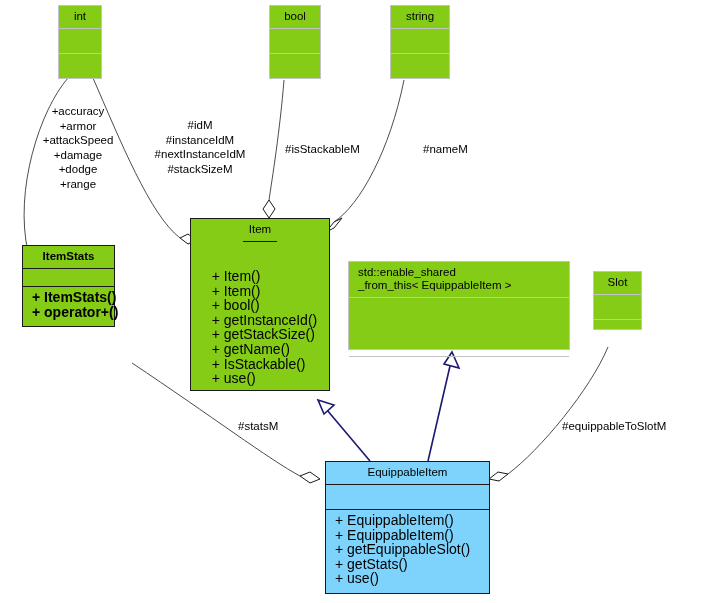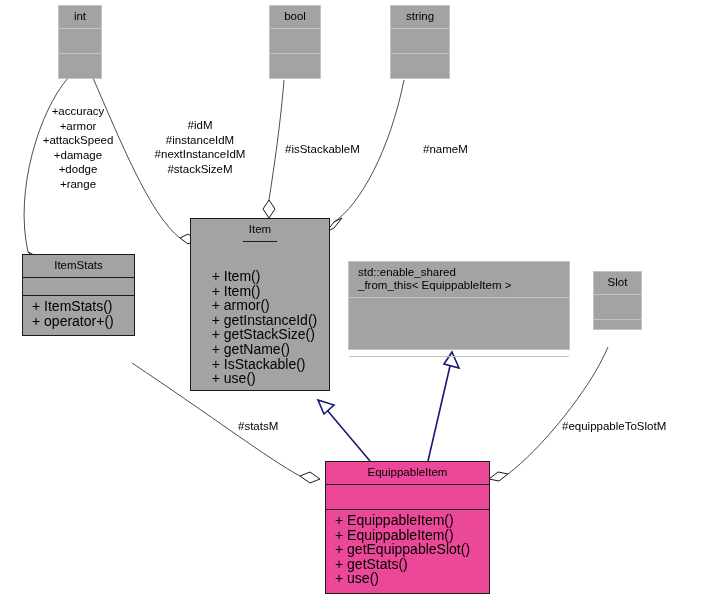--- a/index.html
+++ b/index.html
@@ -25,32 +25,32 @@
     position: absolute;
     left: 0;
     top: 0;
     width: 702px;
     height: 603px;
   }
   
   .node {
     position: absolute;
     box-sizing: border-box;
-    background: #a3a3a3;
+    background: #84cc16;
     display: flex;
     flex-direction: column;
   }
   .node.solid {
     border: 1px solid #1a1a1a;
   }
   .node.faint {
     border: 1px solid #c3c3c3;
   }
   .node.filled {
-    background: #ec4899;
+    background: #7dd3fc;
   }
   .node-title {
     text-align: center;
     font-size: 11.5px;
     color: #000000;
     line-height: 13px;
     padding: 4px 6px 5px 6px;
     box-sizing: border-box;
   }
   .node.solid > .node-title {
@@ -140,36 +140,36 @@
     <div class="node-attrs" style="height:25px;"></div>
     <div class="node-ops"></div>
   </div>
 
   <div class="node faint" style="left:390px; top:5px; width:60px; height:74px;">
     <div class="node-title">string</div>
     <div class="node-attrs" style="height:25px;"></div>
     <div class="node-ops"></div>
   </div>
 
-  <div class="node solid" style="left:22px; top:254px; width:113px; height:82px;">
+  <div class="node solid" style="left:22px; top:245px; width:93px; height:82px;font-weight:bold;">
     <div class="node-title">ItemStats</div>
     <div class="node-attrs" style="height:18px;"></div>
     <div class="node-ops">
       <div class="op-line">+ ItemStats()</div>
       <div class="op-line">+ operator+()</div>
     </div>
   </div>
 
   <div class="node solid" style="left:190px; top:218px; width:140px; height:173px;align-items:center;">
     <div class="node-title">Item</div>
     <div class="node-attrs" style="height:24px;"></div>
     <div class="node-ops">
       <div class="op-line">+ Item()</div>
       <div class="op-line">+ Item()</div>
-      <div class="op-line">+ armor()</div>
+      <div class="op-line">+ bool()</div>
       <div class="op-line">+ getInstanceId()</div>
       <div class="op-line">+ getStackSize()</div>
       <div class="op-line">+ getName()</div>
       <div class="op-line">+ IsStackable()</div>
       <div class="op-line">+ use()</div>
     </div>
   </div>
 
   <div class="node faint" style="left:348px; top:261px; width:222px; height:89px;gap:33px;">
     <div class="node-title left"><span>std::enable_shared</span><br><span>_from_this&lt; EquippableItem &gt;</span></div>

